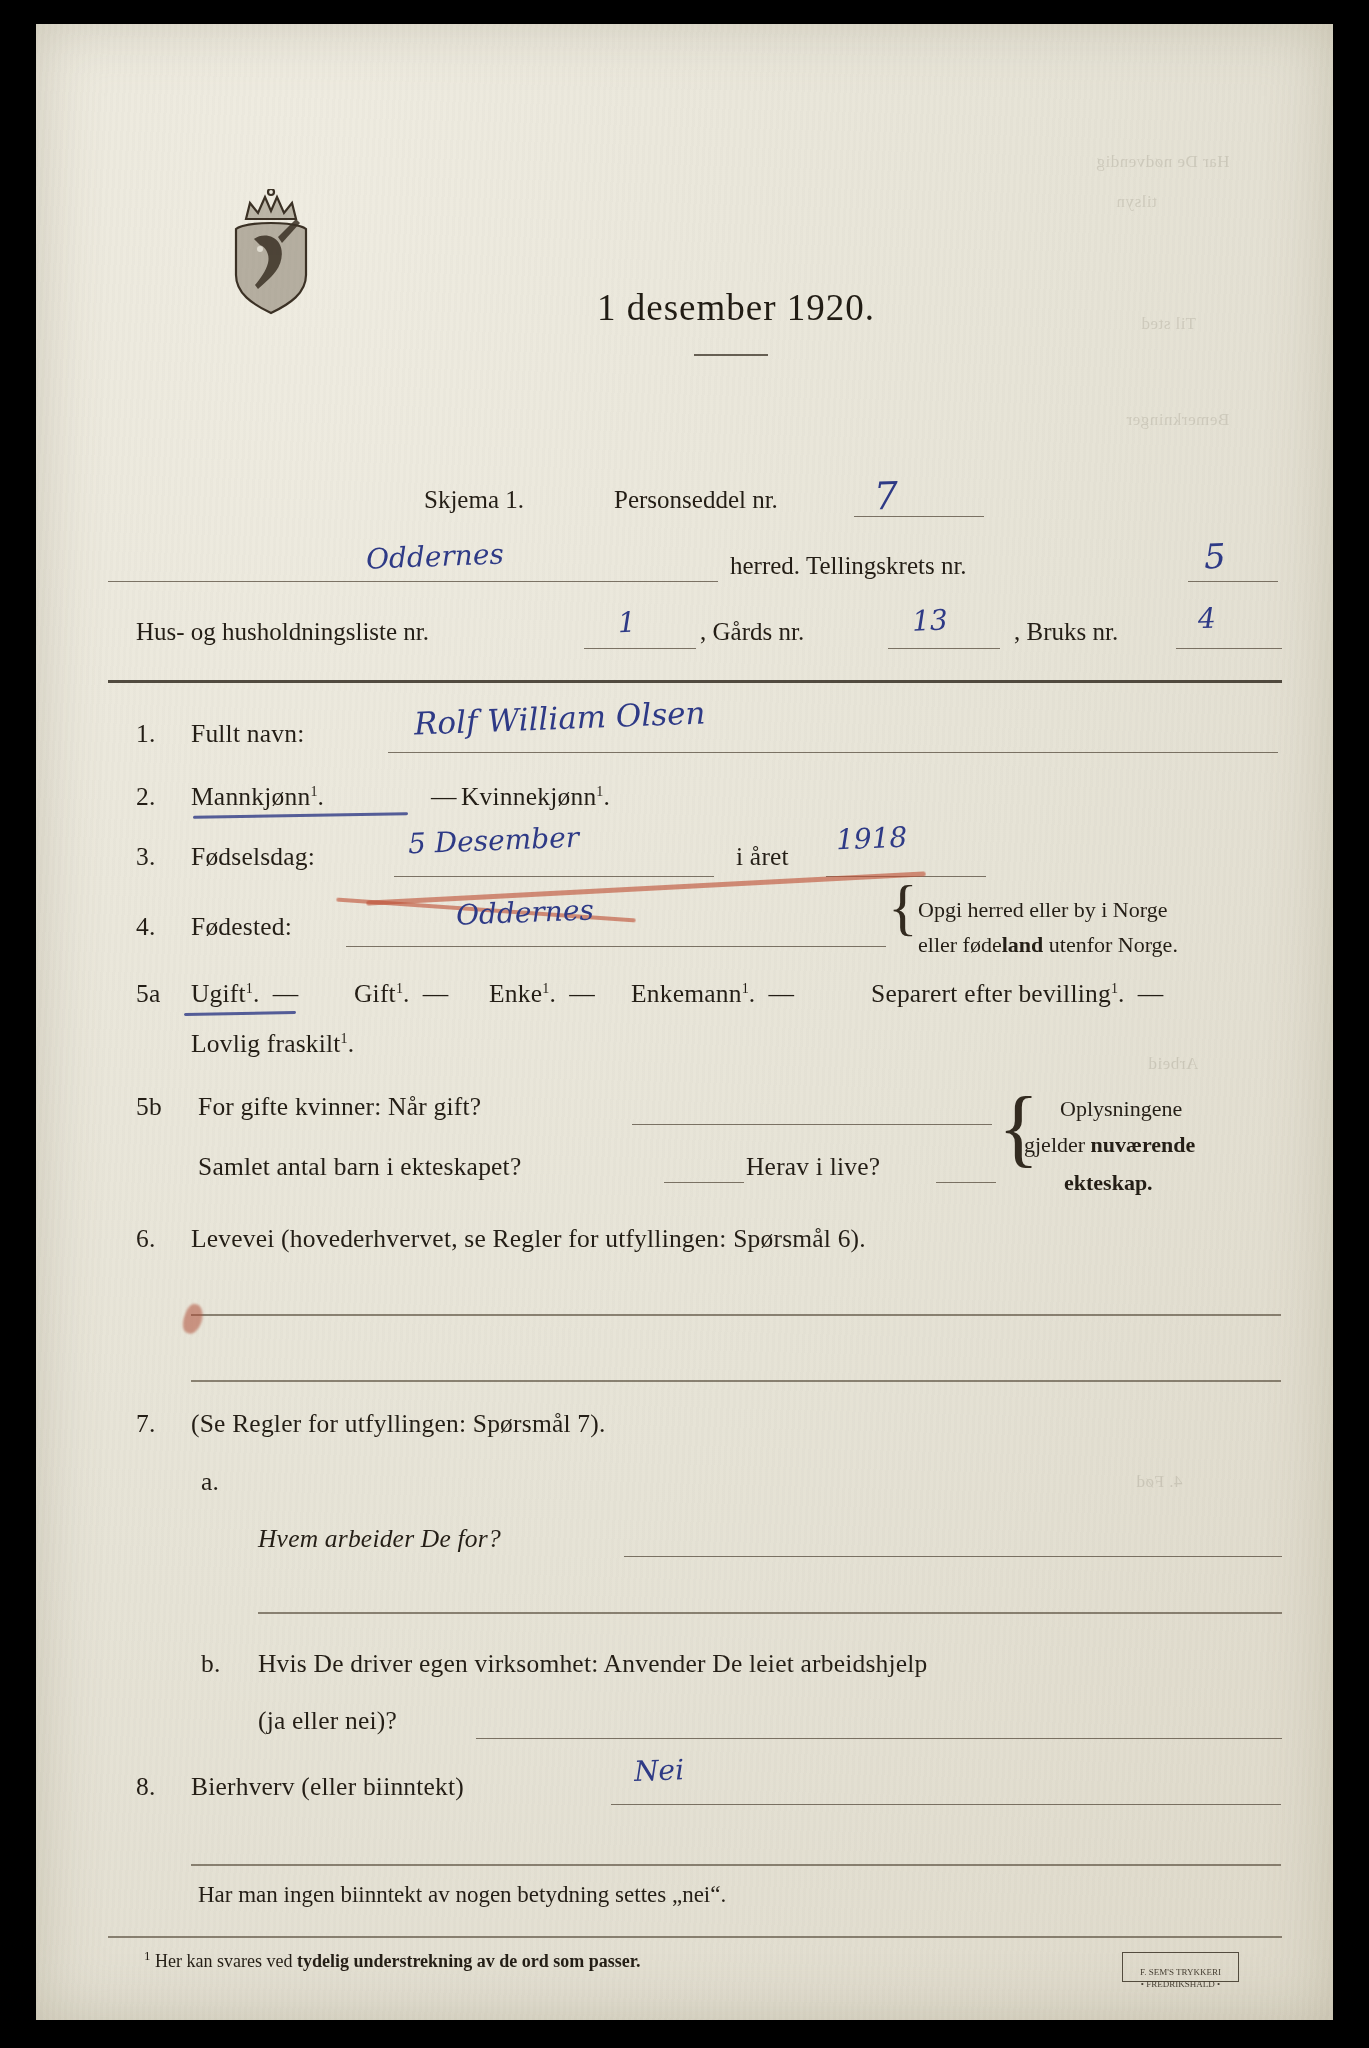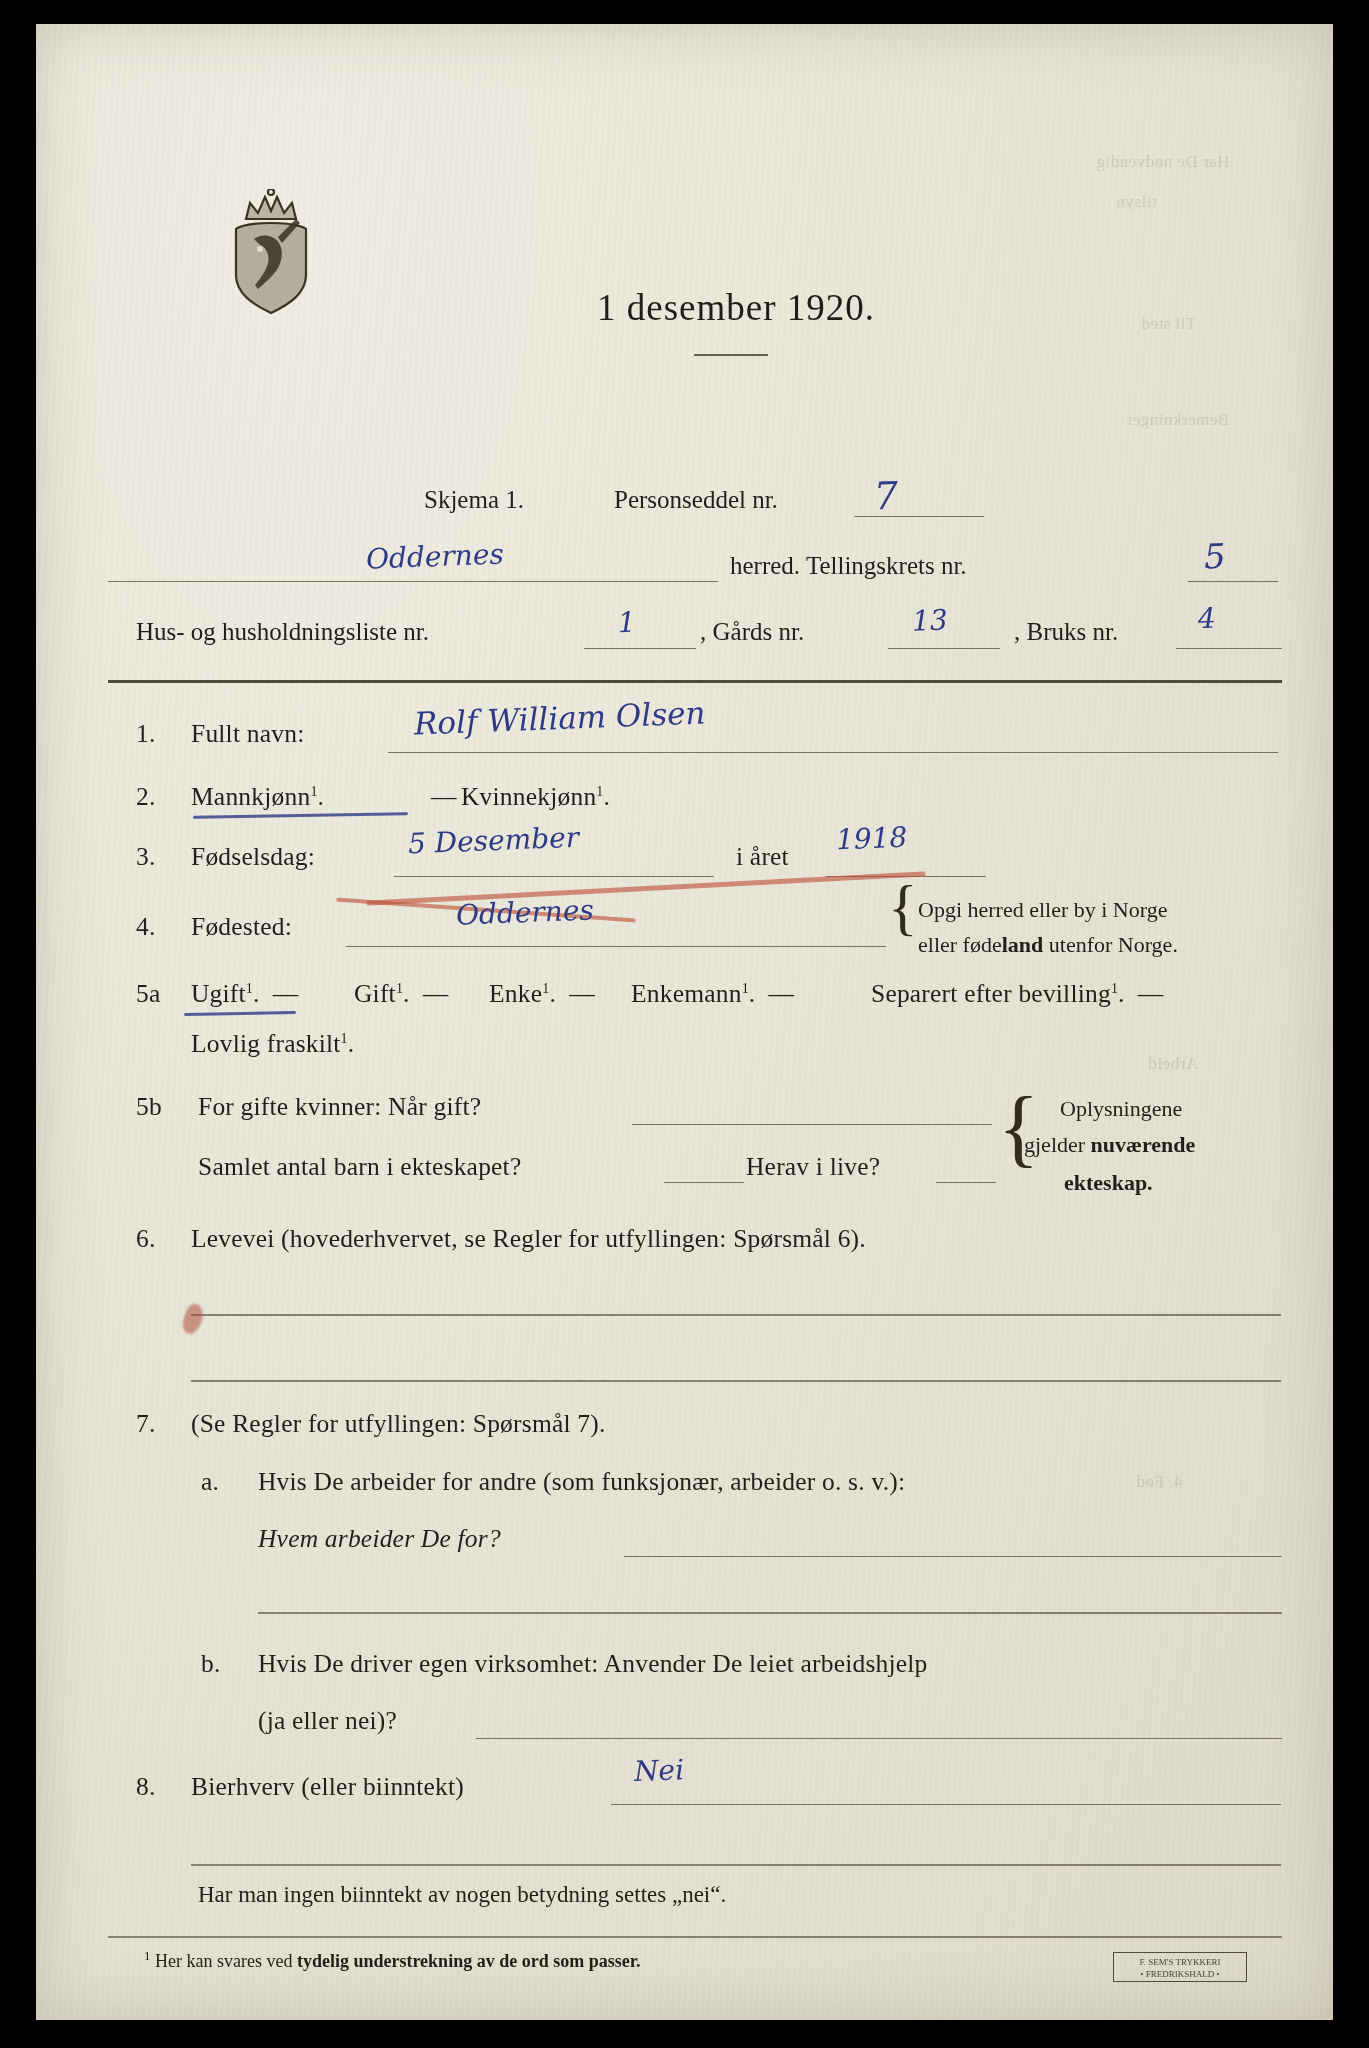--- a/index.html
+++ b/index.html
@@ -147,30 +147,30 @@
   .fine {
     position: absolute;
     font-size: 18px;
     color: #241e16;
   }
   .fine b { font-weight: bold; }
   .sup-mark { font-size: 13px; vertical-align: super; }
 
   .stamp {
     position: absolute;
-    right: 86px;
+    right: 94px;
     bottom: 38px;
-    width: 134px;
+    width: 117px;
     height: 30px;
     border: 1.5px solid #3b3326;
     font-size: 9px;
     line-height: 1.35;
     text-align: center;
     color: #2c2519;
-    padding-top: 3px;
+    padding-top: 13px;
     box-sizing: border-box;
     opacity: .85;
   }
 
   .smudge {
     position: absolute;
     background: #b0503a;
     opacity: .55;
     border-radius: 50%;
     filter: blur(1px);
@@ -307,21 +307,20 @@
     <div class="q" style="left:100px; top:1200px;">6.</div>
     <div class="q" style="left:155px; top:1200px;">Levevei (hoveder​hvervet, se Regler for utfyllingen:  Spørsmål 6).</div>
     <div class="thin-rule" style="left:155px; top:1290px; width:1090px;"></div>
     <div class="thin-rule" style="left:155px; top:1356px; width:1090px;"></div>
     <div class="smudge" style="left:148px; top:1280px; width:18px; height:30px; border-radius:40% 60% 50% 50%; transform:rotate(20deg);"></div>
 
     <div class="q" style="left:100px; top:1385px;">7.</div>
     <div class="q" style="left:155px; top:1385px;">(Se Regler for utfyllingen:  Spørsmål 7).</div>
 
     <div class="q" style="left:165px; top:1443px;">a.</div>
-    <div class="q" style="left:222px; top:1443px;">Hvis De arbeider for andre (som funksjonær, arbeider o. s. v.):</div>
     <div class="q" style="left:222px; top:1500px;font-style:italic;">Hvem arbeider De for?</div>
     <div class="dotrule" style="left:588px; top:1532px; width:658px;"></div>
     <div class="thin-rule" style="left:222px; top:1588px; width:1024px;"></div>
 
     <div class="q" style="left:165px; top:1625px;">b.</div>
     <div class="q" style="left:222px; top:1625px;">Hvis De driver egen virksomhet:  Anvender De leiet arbeidshjelp</div>
     <div class="q" style="left:222px; top:1682px;">(ja eller nei)?</div>
     <div class="dotrule" style="left:440px; top:1714px; width:806px;"></div>
 
     <div class="q" style="left:100px; top:1748px;">8.</div>

